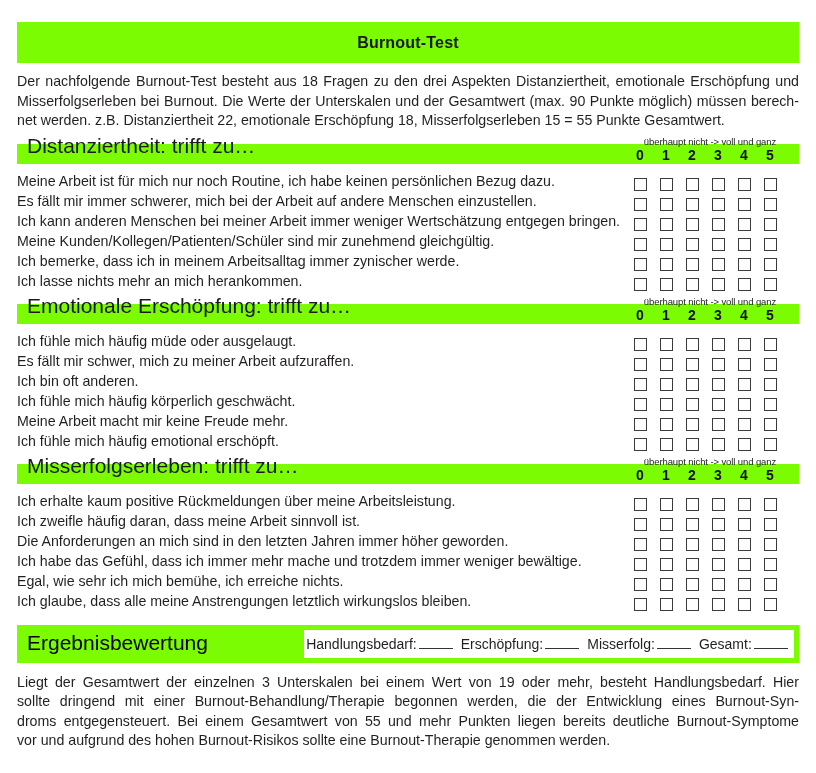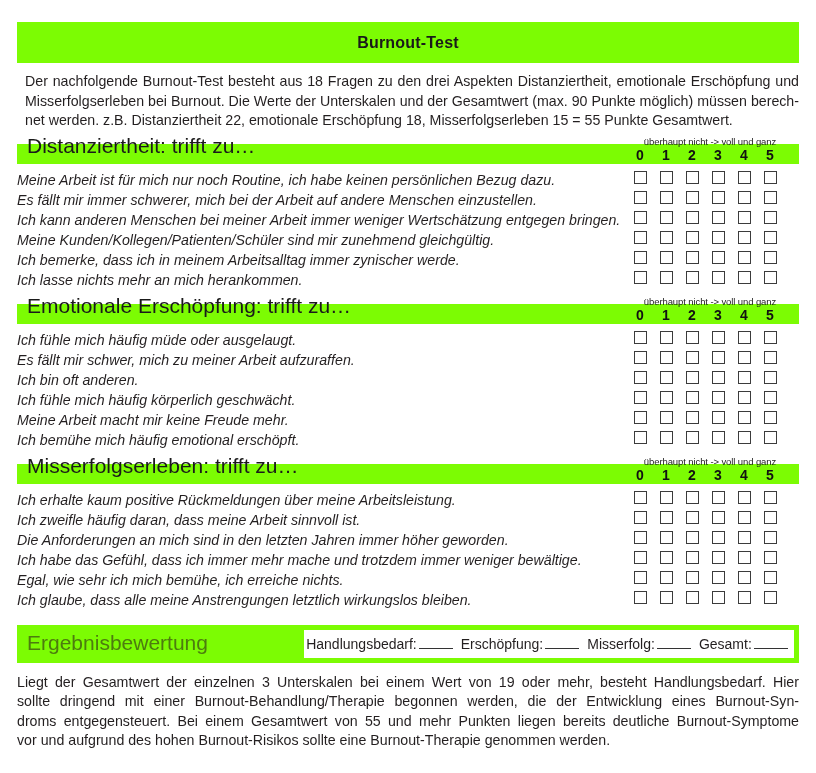--- a/index.html
+++ b/index.html
@@ -42,21 +42,20 @@
   .para {
     text-align: justify;
     font-size: 14.2px;
     line-height: 19.5px;
     margin: 0;
     padding: 0;
     color: #231f20;
   }
   .intro {
     margin-top: 9px;
-    margin-left: 8px;
   }
   .outro {
     margin-top: 10px;
   }
   .para > span {
     display: block;
     text-align: justify;
   }
   .para > span:last-child {
     text-align-last: left;
@@ -116,23 +115,22 @@
     line-height: 17px;
     color: #111;
   }
 
   
   .qlist {
     margin-top: 7px;
   }
   .qrow {
     display: flex;
-    align-items: flex-start;
+    align-items: flex-end;
     height: 20px;
-    font-style: italic;
   }
   .qtext {
     flex: 1 1 auto;
     font-size: 14.2px;
     line-height: 19px;
     color: #231f20;
     white-space: nowrap;
     overflow: hidden;
   }
   .boxes {
@@ -162,21 +160,21 @@
   .result-header {
     background: #7cfc03;
     height: 38px;
     display: flex;
     align-items: center;
     padding: 0 5px 0 10px;
     box-sizing: border-box;
   }
   .result-title {
     font-size: 21px;
-    color: #4d7c0f;
+    color: #000000;
     white-space: nowrap;
     flex: 0 0 auto;
     padding-bottom: 2px;
   }
   .result-fields {
     margin-left: auto;
     background: #ffffff;
     height: 28px;
     flex: 0 0 490px;
     display: flex;
@@ -499,21 +497,21 @@
               </div>
               <div class="boxcell">
                 <span class="cb"></span>
               </div>
               <div class="boxcell">
                 <span class="cb"></span>
               </div>
             </div>
           </div>
           <div class="qrow">
-            <div class="qtext">Ich bemühe mich häufig emotional erschöpft.</div>
+            <div class="qtext">Ich fühle mich häufig emotional erschöpft.</div>
             <div class="boxes">
               <div class="boxcell">
                 <span class="cb"></span>
               </div>
               <div class="boxcell">
                 <span class="cb"></span>
               </div>
               <div class="boxcell">
                 <span class="cb"></span>
               </div>

